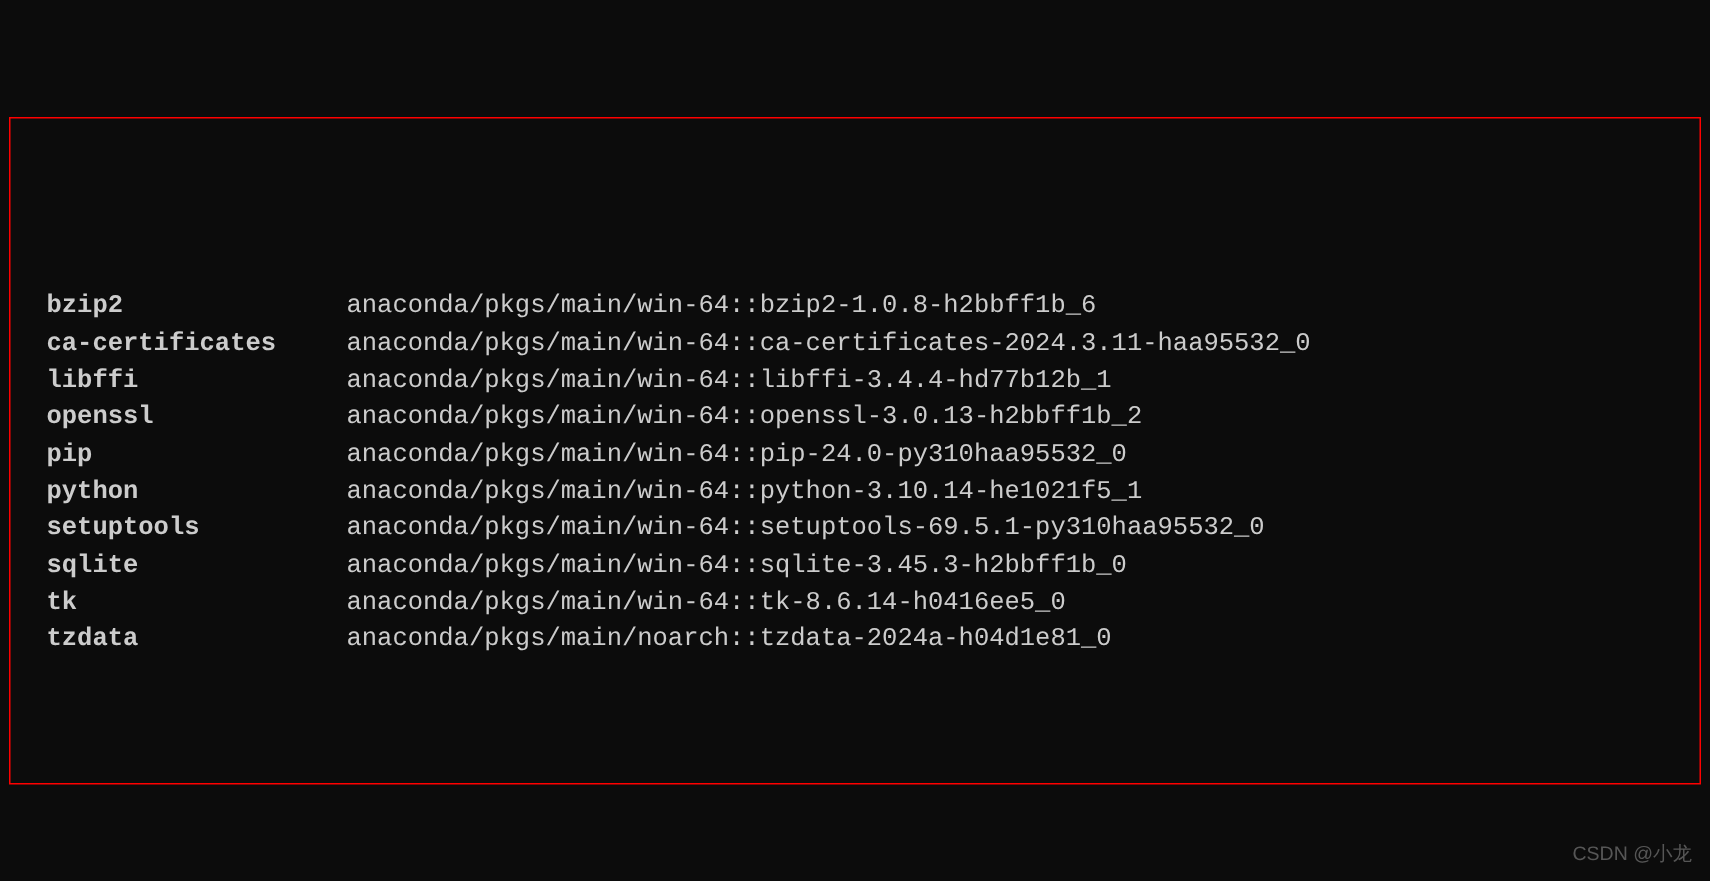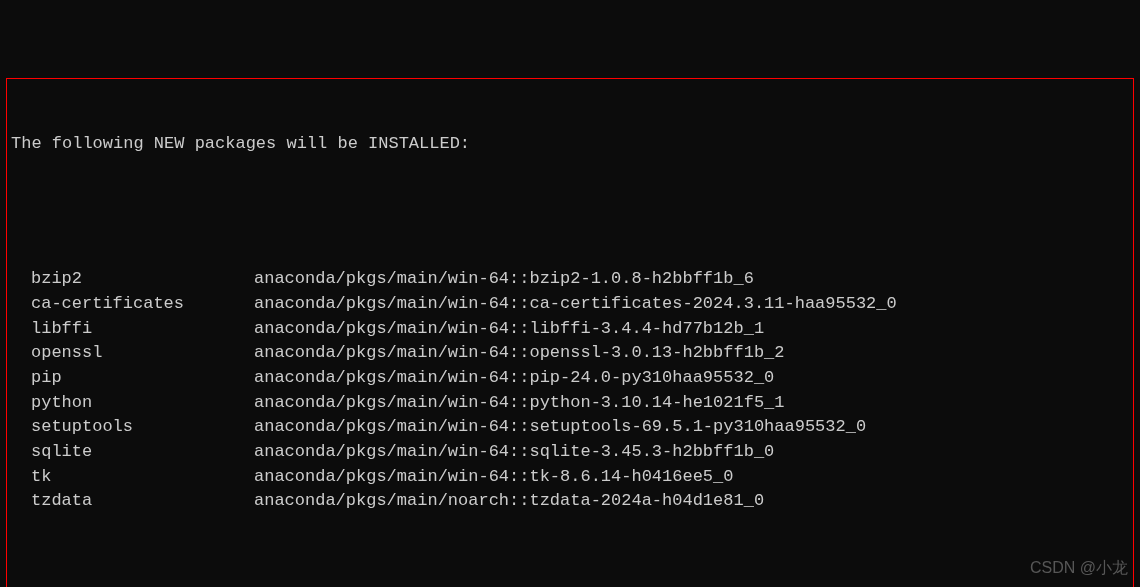--- a/index.html
+++ b/index.html
@@ -33,45 +33,44 @@
     .header-line {
       color: #cccccc;
     }
     .pkg-row {
       display: flex;
       padding-left: 20px;
     }
     .pkg-name {
       width: 200px;
       flex-shrink: 0;
+      font-weight: bold;
     }
     .pkg-spec {
       flex: 1;
-      margin-left: 23px;
     }
     .watermark {
       position: absolute;
       bottom: 8px;
       right: 12px;
       color: #888888;
       font-family: 'Microsoft YaHei', sans-serif;
-      font-size: 16px;
+      font-size: 13px;
       opacity: 0.6;
     }
     .spacer {
       height: 12px;
     }
   </style>
 </head>
 <body>
 
 <div class="terminal">
 
   <div class="red-box">
-    <div class="header-line">The following NEW packages will be INSTALLED:</div>
     <div class="spacer"></div>
     <div id="pkg-list"><div class="pkg-row"><span class="pkg-name">bzip2</span><span class="pkg-spec">anaconda/pkgs/main/win-64::bzip2-1.0.8-h2bbff1b_6</span></div><div class="pkg-row"><span class="pkg-name">ca-certificates</span><span class="pkg-spec">anaconda/pkgs/main/win-64::ca-certificates-2024.3.11-haa95532_0</span></div><div class="pkg-row"><span class="pkg-name">libffi</span><span class="pkg-spec">anaconda/pkgs/main/win-64::libffi-3.4.4-hd77b12b_1</span></div><div class="pkg-row"><span class="pkg-name">openssl</span><span class="pkg-spec">anaconda/pkgs/main/win-64::openssl-3.0.13-h2bbff1b_2</span></div><div class="pkg-row"><span class="pkg-name">pip</span><span class="pkg-spec">anaconda/pkgs/main/win-64::pip-24.0-py310haa95532_0</span></div><div class="pkg-row"><span class="pkg-name">python</span><span class="pkg-spec">anaconda/pkgs/main/win-64::python-3.10.14-he1021f5_1</span></div><div class="pkg-row"><span class="pkg-name">setuptools</span><span class="pkg-spec">anaconda/pkgs/main/win-64::setuptools-69.5.1-py310haa95532_0</span></div><div class="pkg-row"><span class="pkg-name">sqlite</span><span class="pkg-spec">anaconda/pkgs/main/win-64::sqlite-3.45.3-h2bbff1b_0</span></div><div class="pkg-row"><span class="pkg-name">tk</span><span class="pkg-spec">anaconda/pkgs/main/win-64::tk-8.6.14-h0416ee5_0</span></div><div class="pkg-row"><span class="pkg-name">tzdata</span><span class="pkg-spec">anaconda/pkgs/main/noarch::tzdata-2024a-h04d1e81_0</span></div></div>
     
   </div>
 
   
 
   
 </div>
 

